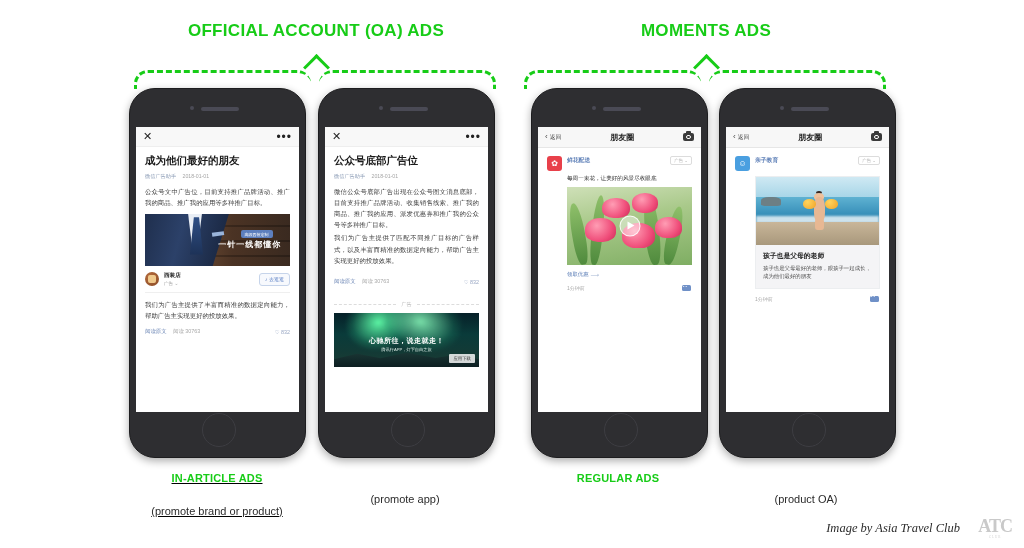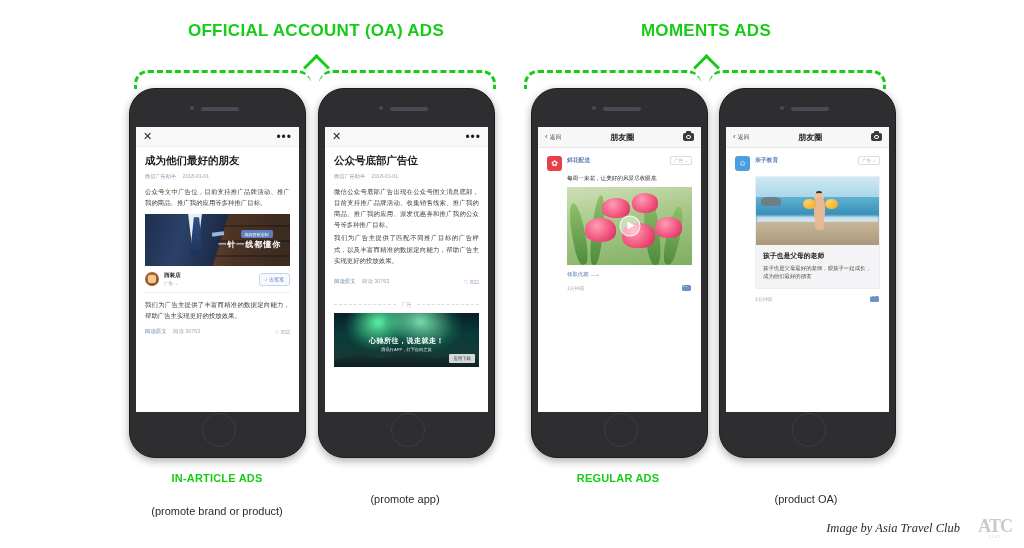--- a/index.html
+++ b/index.html
@@ -269,21 +269,21 @@
   .beach .kid-legs{position:absolute;left:48%;top:62%;width:7%;height:16%;
     background:#e8b893;border-radius:30%;}
   .card-txt{padding:6px 7px 7px 7px;}
   .card-title{font-size:6.8px;font-weight:bold;color:#1f1f1f;}
   .card-desc{font-size:5.4px;color:#4b4b4b;line-height:1.55;margin-top:3px;}
 
   
   .caption{position:absolute;text-align:center;width:210px;}
   .cap-main{font-size:11px;font-weight:bold;color:#17cc17;letter-spacing:.2px;}
   .cap-sub{font-size:11px;color:#2b2b2b;line-height:1.35;margin-top:20px;}
-  #cap1{left:112px;top:472px;}
+  #cap1{left:112px;top:472px;text-decoration:underline;}
   #cap2{left:300px;top:472px;}
   #cap3{left:513px;top:472px;}
   #cap4{left:701px;top:472px;}
 
   
   .credit{
     position:absolute;right:64px;bottom:12px;
     font-style:italic;font-size:12.5px;color:#2b2b2b;
     font-family:"Liberation Serif",serif;white-space:nowrap;
   }

